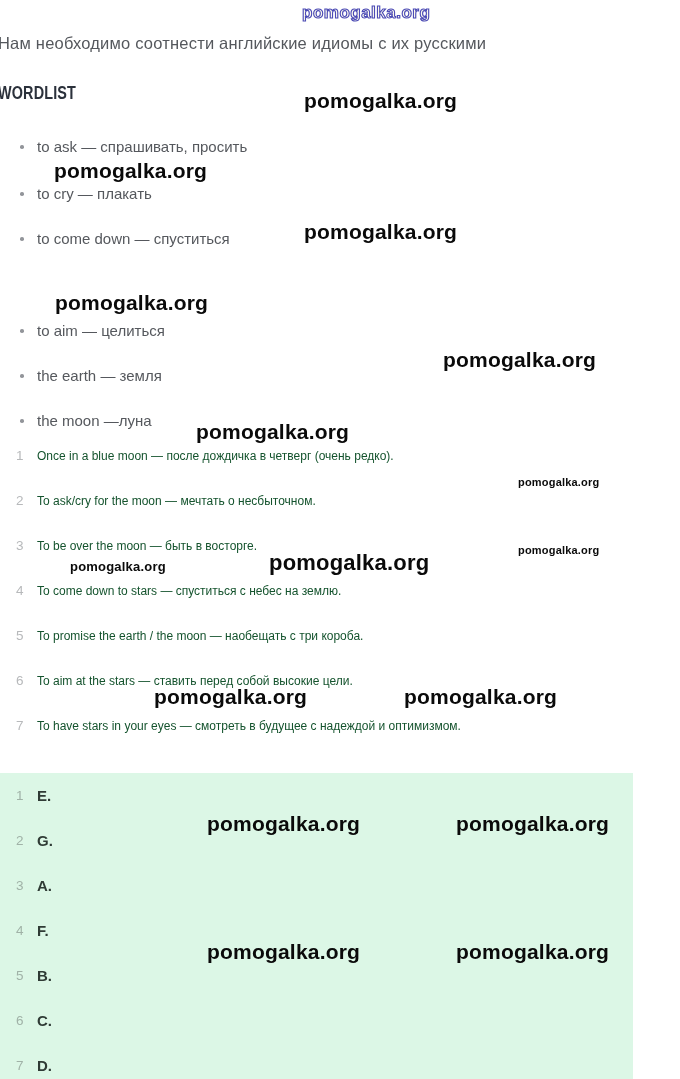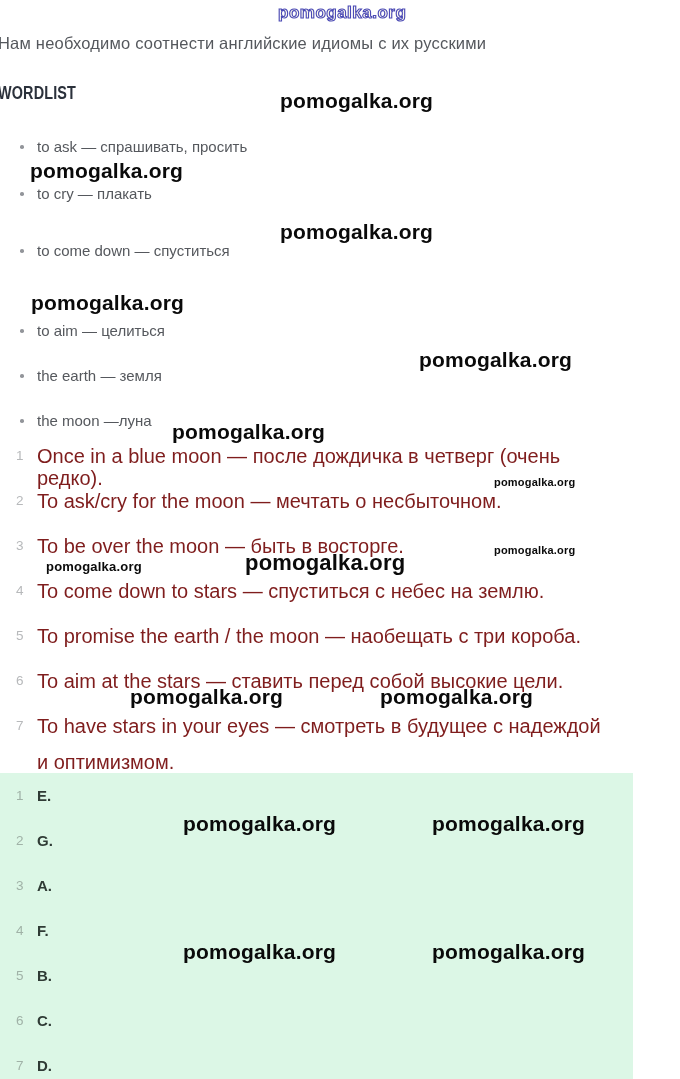--- a/index.html
+++ b/index.html
@@ -3,39 +3,39 @@
 <meta charset="utf-8">
 <style>
   * { margin:0; padding:0; box-sizing:border-box; }
   html,body { background:#ffffff; }
   body { font-family:"Liberation Sans","DejaVu Sans",sans-serif; }
   .page {
     position:relative; width:680px; height:1079px;
     background:#ffffff; overflow:hidden;
   }
   
-  .wm { position:absolute; white-space:nowrap; font-weight:700; color:#0a0a0a; letter-spacing:0.2px; }
+  .wm { position:absolute; white-space:nowrap; font-weight:700; color:#0a0a0a; letter-spacing:0.2px;margin-left:24px; }
   .wm21 { font-size:21px; line-height:25px; }
   .wm22 { font-size:22px; line-height:26px; }
   .wm13 { font-size:13px; line-height:16px; font-weight:600; }
   .wm11 { font-size:11px; line-height:14px; font-weight:600; }
   .wm-outline {
     font-size:17px; line-height:20px; font-weight:700; letter-spacing:0.5px;
     color:#fcfaeb; -webkit-text-stroke:1.1px #4b4ab6; text-shadow:0 0 0.5px #4b4ab6;
   }
   
   .intro { position:absolute; left:-2px; top:32px; font-size:16.5px; line-height:22px; color:#55585d; letter-spacing:0.2px; white-space:nowrap; }
   .wordlist-title { position:absolute; left:-2px; top:82px; font-size:18px; line-height:22px; font-weight:700; color:#2b313b; transform:scaleX(0.8); transform-origin:0 0; letter-spacing:0.2px; }
   
   .brow { position:absolute; left:37px; font-size:15px; line-height:22px; color:#55585d; white-space:nowrap; }
   .bdot { position:absolute; left:-17px; top:9px; width:3.5px; height:3.5px; border-radius:50%; background:#92959a; }
   
   .nrow { position:absolute; left:16px; display:flex; align-items:flex-start; }
   .nnum { width:21px; flex:none; font-size:13.5px; line-height:22px; color:#b7b9bb; }
-  .ntext { font-size:20px; line-height:22px; color:#7f1d1d; max-width:578px; }
+  .ntext { font-size:12px; line-height:22px; color:#14532d; max-width:578px; }
   .nrow.wrap .nnum, .nrow.wrap .ntext { line-height:36px; }
   
   .answers { position:absolute; left:0; top:773px; width:633px; height:306px; background:#dcf7e6; }
   .arow { position:absolute; left:16px; display:flex; align-items:flex-start; }
   .anum { width:21px; flex:none; font-size:13.5px; line-height:20px; color:#a0b2a7; }
   .altr { font-size:15px; line-height:20px; font-weight:600; color:#2f3b35; }
 </style>
 </head>
 <body>
 
@@ -53,21 +53,21 @@
   <span class="wm wm13" style="left:46px;  top:559px;">pomogalka.org</span>
   <span class="wm wm22" style="left:245px; top:550px;">pomogalka.org</span>
   <span class="wm wm21" style="left:130px; top:684px;">pomogalka.org</span>
   <span class="wm wm21" style="left:380px; top:684px;">pomogalka.org</span>
 
   <div class="intro">Нам необходимо соотнести английские идиомы с их русскими</div>
   <div class="wordlist-title">WORDLIST</div>
 
   <div class="brow" style="top:136px;"><span class="bdot"></span><span>to ask — спрашивать, просить</span></div>
   <div class="brow" style="top:183px;"><span class="bdot"></span><span>to cry — плакать</span></div>
-  <div class="brow" style="top:228px;margin-top:12px;"><span class="bdot"></span><span>to come down — спуститься</span></div>
+  <div class="brow" style="top:228px;"><span class="bdot"></span><span>to come down — спуститься</span></div>
   <div class="brow" style="top:320px;"><span class="bdot"></span><span>to aim — целиться</span></div>
   <div class="brow" style="top:365px;"><span class="bdot"></span><span>the earth — земля</span></div>
   <div class="brow" style="top:410px;text-align:right;"><span class="bdot"></span><span>the moon —луна</span></div>
 
   <div class="nrow" style="top:445px;">
       <span class="nnum">1</span>
       <span class="ntext">Once in a blue moon — после дождичка в четверг (очень редко).</span>
     </div>
   <div class="nrow" style="top:490px;">
       <span class="nnum">2</span>

